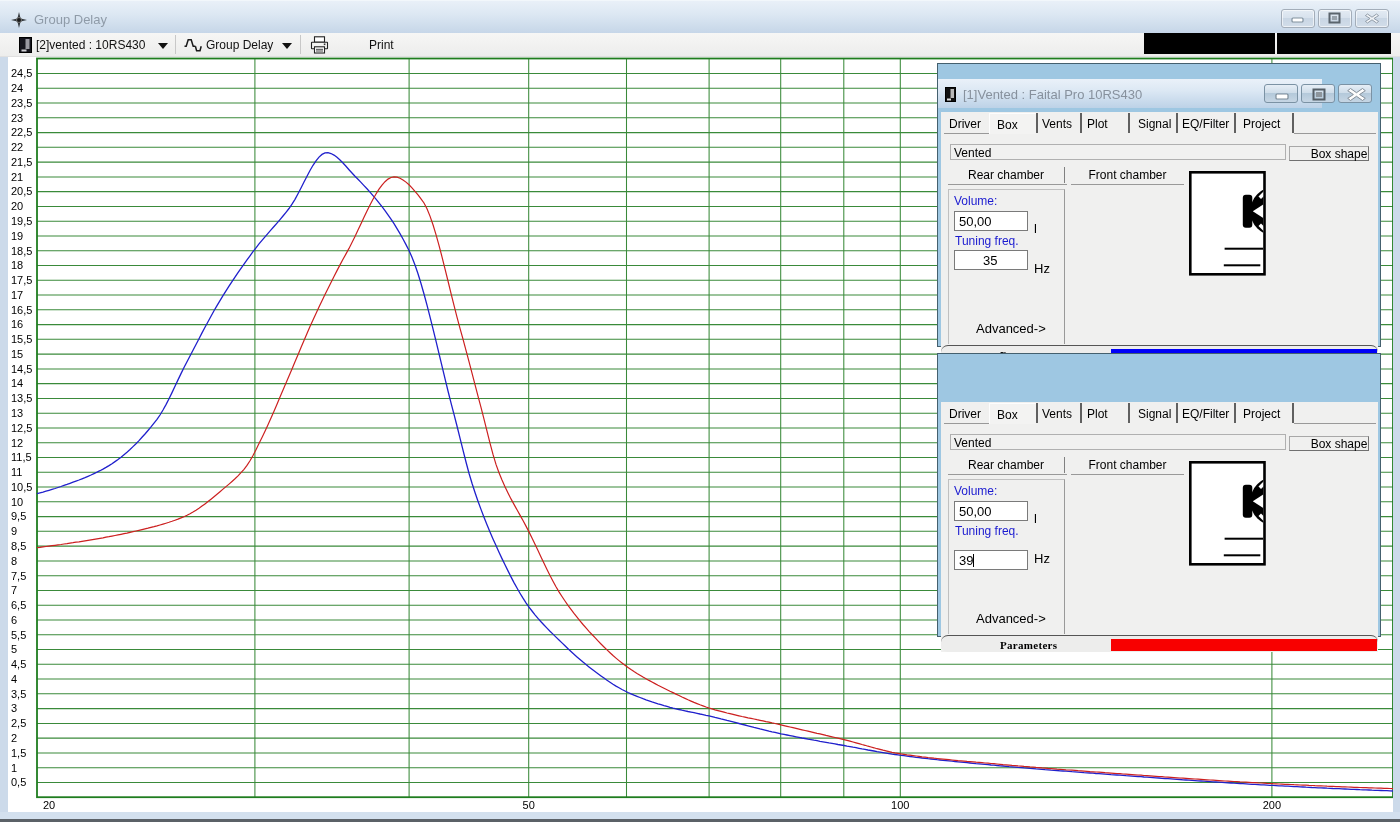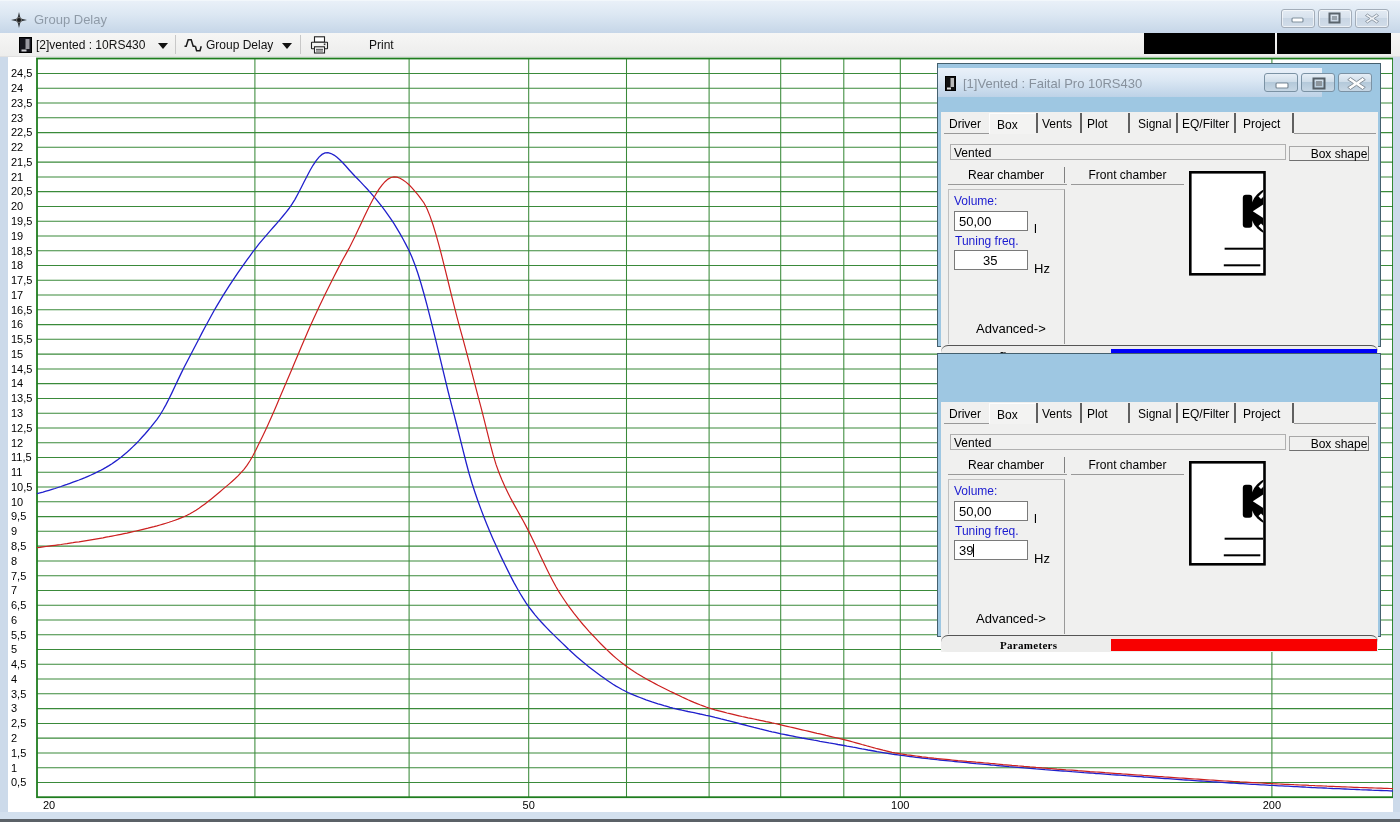--- a/index.html
+++ b/index.html
@@ -17,21 +17,21 @@
 .ttxt { position:absolute; top:5px; font-size:12px; color:#111; }
 .tsepbar { position:absolute; top:2px; width:1px; height:19px; background:#c8c8c8; }
 .blackbox { position:absolute; top:0px; height:21px; background:#000; }
 #borderL { position:absolute; left:0; top:57px; width:8px; height:765px; background:#ccdaea; }
 #borderR { position:absolute; left:1393px; top:57px; width:7px; height:765px; background:#ccdaea; }
 #borderB { position:absolute; left:0; top:812px; width:1400px; height:10px; background:#d3e0ee; }
 #borderB2 { position:absolute; left:0; top:819px; width:1400px; height:3px; background:#5b6167; }
 
 .win { position:absolute; width:444px; height:284px; background:#9ec7e2;
   border:1px solid #44606e; box-shadow:0 0 0 0 #000; }
-.wtitle { position:absolute; left:0px; top:4px; width:384px; height:29px;
+.wtitle { position:absolute; left:0px; top:15px; width:384px; height:29px;
   background:linear-gradient(to bottom,#eaf1f9 0%,#dce8f4 40%,#bdd2e7 100%); }
 .wicon { position:absolute; left:7px; top:8px; }
 .wtxt { position:absolute; left:25px; top:8px; font-size:13px; }
 .wbtns { position:absolute; left:326px; top:5px; width:112px; height:19px; }
 .wbtn { float:left; width:34px; height:19px; margin-right:3px; border-radius:3px;
   background:linear-gradient(to bottom,#e6eef6 0%,#cfdde9 45%,#b4c9da 50%,#c6d6e4 100%);
   border:1px solid #7b92a4; }
 .wbtn.close { width:35px; background:linear-gradient(to bottom,#f0a088 0%,#e06848 45%,#cc3a1e 52%,#d04f30 100%); border:1px solid #7e3024; }
 .wbtn svg { display:block; }
 .wbody { position:absolute; left:3px; top:30px; width:437px; height:250px; background:#f0f0ef;margin-top:18px; }
@@ -345,21 +345,21 @@
   <div class="boxshape">Box shape</div>
   <div class="chtab" style="left:7px;width:117px;border-right:1px solid #808080;">Rear chamber</div>
   <div class="chtab" style="left:130px;width:113px;">Front chamber</div>
   <div class="chline" style="left:7px;width:119px;"></div>
   <div class="chline" style="left:130px;width:113px;"></div>
   <div class="grp"></div>
   <div class="blab" style="left:13px;top:82px;">Volume:</div>
   <div class="inp" style="left:13px;top:99px;">50,00</div>
   <div class="unit" style="left:93px;top:109px;">l</div>
   <div class="blab" style="left:14px;top:122px;">Tuning freq.</div>
-  <div class="inp" style="left:13px;top:138px;">39<span class="caret"></span></div>
+  <div class="inp" style="left:13px;top:148px;">39<span class="caret"></span></div>
   <div class="unit" style="left:93px;top:149px;">Hz</div>
   <div class="adv">Advanced-&gt;</div>
   <svg class="diag" width="80" height="108" viewBox="0 0 80 108">
     <rect x="1.3" y="1.3" width="74.2" height="102" fill="#fff" stroke="#000" stroke-width="2.6"></rect>
     <defs>
             <clipPath id="wall2">
               <rect x="0" y="0" width="74.2" height="108"></rect>
             </clipPath>
           </defs>
     <g clip-path="url(#wall2)">

